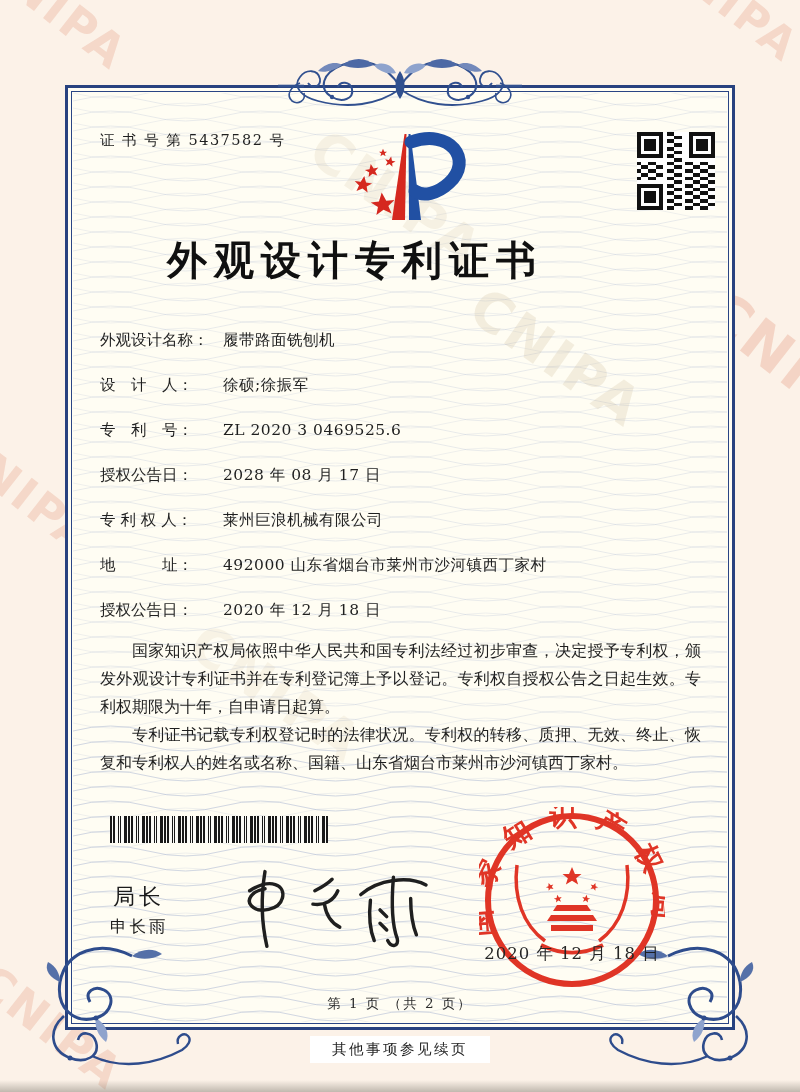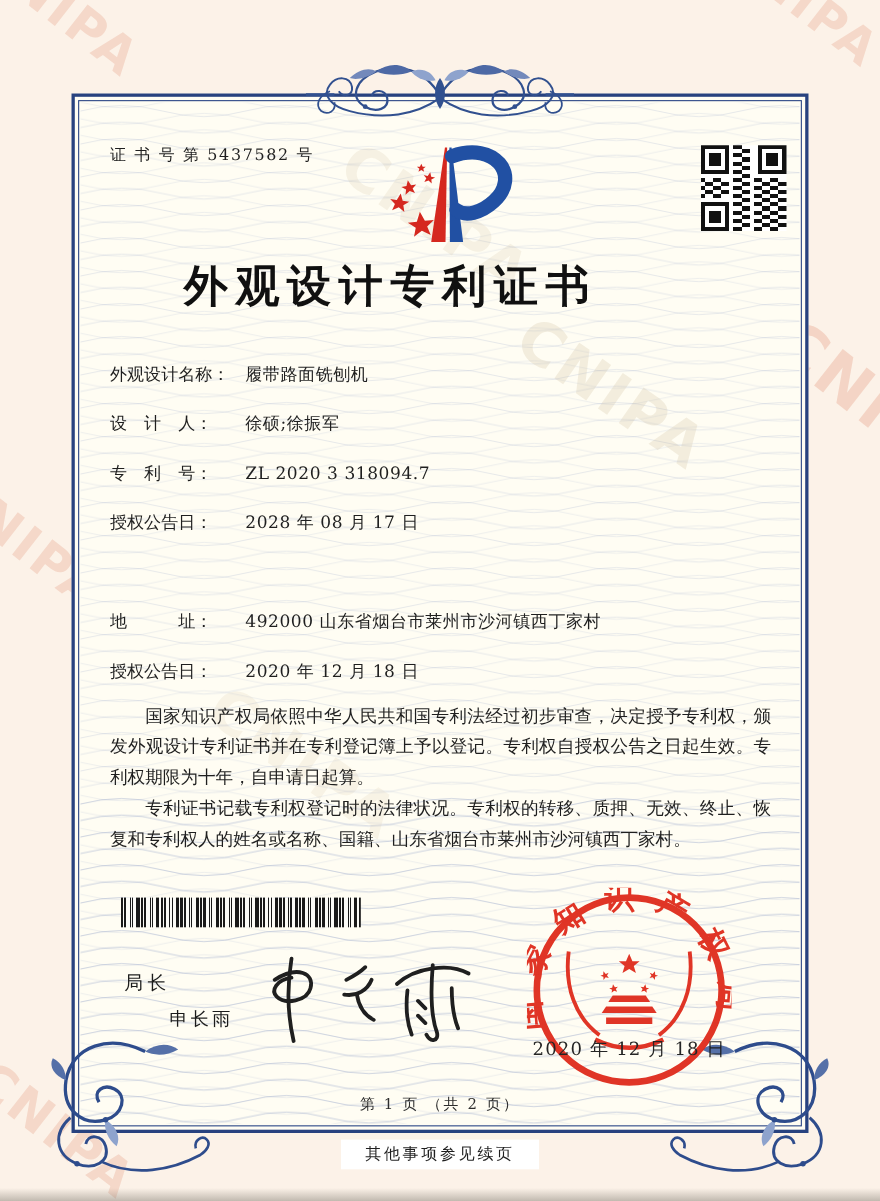--- a/index.html
+++ b/index.html
@@ -36,24 +36,24 @@
   .f-row{position:absolute;left:0;white-space:nowrap;width:620px;}
   .f-label{display:inline-block;min-width:118px;color:#1f1f1f;}
   .f-value{letter-spacing:0.5px;color:#1f1f1f;}
   .pair2{position:absolute;left:253px;top:0;}
   .paras{position:absolute;left:100px;top:637px;width:601px;font-size:16px;line-height:28px;
          text-align:justify;color:#1f1f1f;z-index:2;}
   .paras p{margin:0;text-indent:2em;}
   .barcode{position:absolute;left:110px;top:816px;width:218px;height:27px;z-index:2;
     background:repeating-linear-gradient(90deg,#191919 0 2px,#fbfbf7 2px 3px,#191919 3px 5px,#fbfbf7 5px 8px,
                #191919 8px 9px,#fbfbf7 9px 10px,#191919 10px 11px,#fbfbf7 11px 14px,#191919 14px 17px,#fbfbf7 17px 18px);}
-  .sig-title{position:absolute;left:113px;top:882px;font-size:17px;letter-spacing:4px;color:#1b1b1b;
+  .sig-title{position:absolute;left:113px;top:882px;font-size:22px;letter-spacing:4px;color:#1b1b1b;
              font-family:"DejaVu Sans","Liberation Sans",sans-serif;z-index:2;}
   .sig-name{position:absolute;left:110px;top:916px;font-size:16.5px;letter-spacing:3px;color:#1b1b1b;
-            font-family:"DejaVu Sans","Liberation Sans",sans-serif;z-index:2;margin-left:44px;}
+            font-family:"DejaVu Sans","Liberation Sans",sans-serif;z-index:2;}
   .sig-script{position:absolute;left:228px;top:862px;width:212px;height:92px;z-index:2;}
   .seal{position:absolute;left:479px;top:807px;width:186px;height:186px;z-index:4;opacity:0.95;}
   .page-ind{position:absolute;left:0;top:995px;width:800px;text-align:center;font-size:13.5px;
             letter-spacing:2px;color:#2c2c2c;z-index:2;}
   .note{position:absolute;left:50%;top:1036px;transform:translateX(-50%);background:#ffffff;
         padding:4px 22px;font-size:14.5px;letter-spacing:2.5px;color:#1f1f1f;z-index:2;}
   .page-edge{position:absolute;left:0;top:1080px;width:800px;height:12px;z-index:5;
         background:linear-gradient(rgba(150,145,135,0),rgba(120,115,105,0.45));}
 </style>
 </head>
@@ -278,25 +278,29 @@
     <div class="f-row" style="top:0">
       <span class="f-label">外观设计名称：</span>
       <span class="f-value">履带路面铣刨机</span>
     </div>
     <div class="f-row" style="top:45px">
       <span class="f-label">设　计　人：</span>
       <span class="f-value">徐硕;徐振军</span>
     </div>
     <div class="f-row" style="top:90px">
       <span class="f-label">专　利　号：</span>
-      <span class="f-value">ZL 2020 3 318094.7</span>
+      <span class="f-value">ZL 2020 3 0469525.6</span>
     </div>
     <div class="f-row" style="top:135px">
       <span class="f-label">授权公告日：</span>
       <span class="f-value">2028 年 08 月 17 日</span>
+    </div>
+    <div class="f-row" style="top:180px">
+      <span class="f-label">专 利 权 人：</span>
+      <span class="f-value">莱州巨浪机械有限公司</span>
     </div>
     <div class="f-row" style="top:225px">
       <span class="f-label">地　　　址：</span>
       <span class="f-value">492000 山东省烟台市莱州市沙河镇西丁家村</span>
     </div>
     <div class="f-row" style="top:270px">
       <span class="f-label">授权公告日：</span>
       <span class="f-value">2020 年 12 月 18 日</span>
     </div>
   </div>

